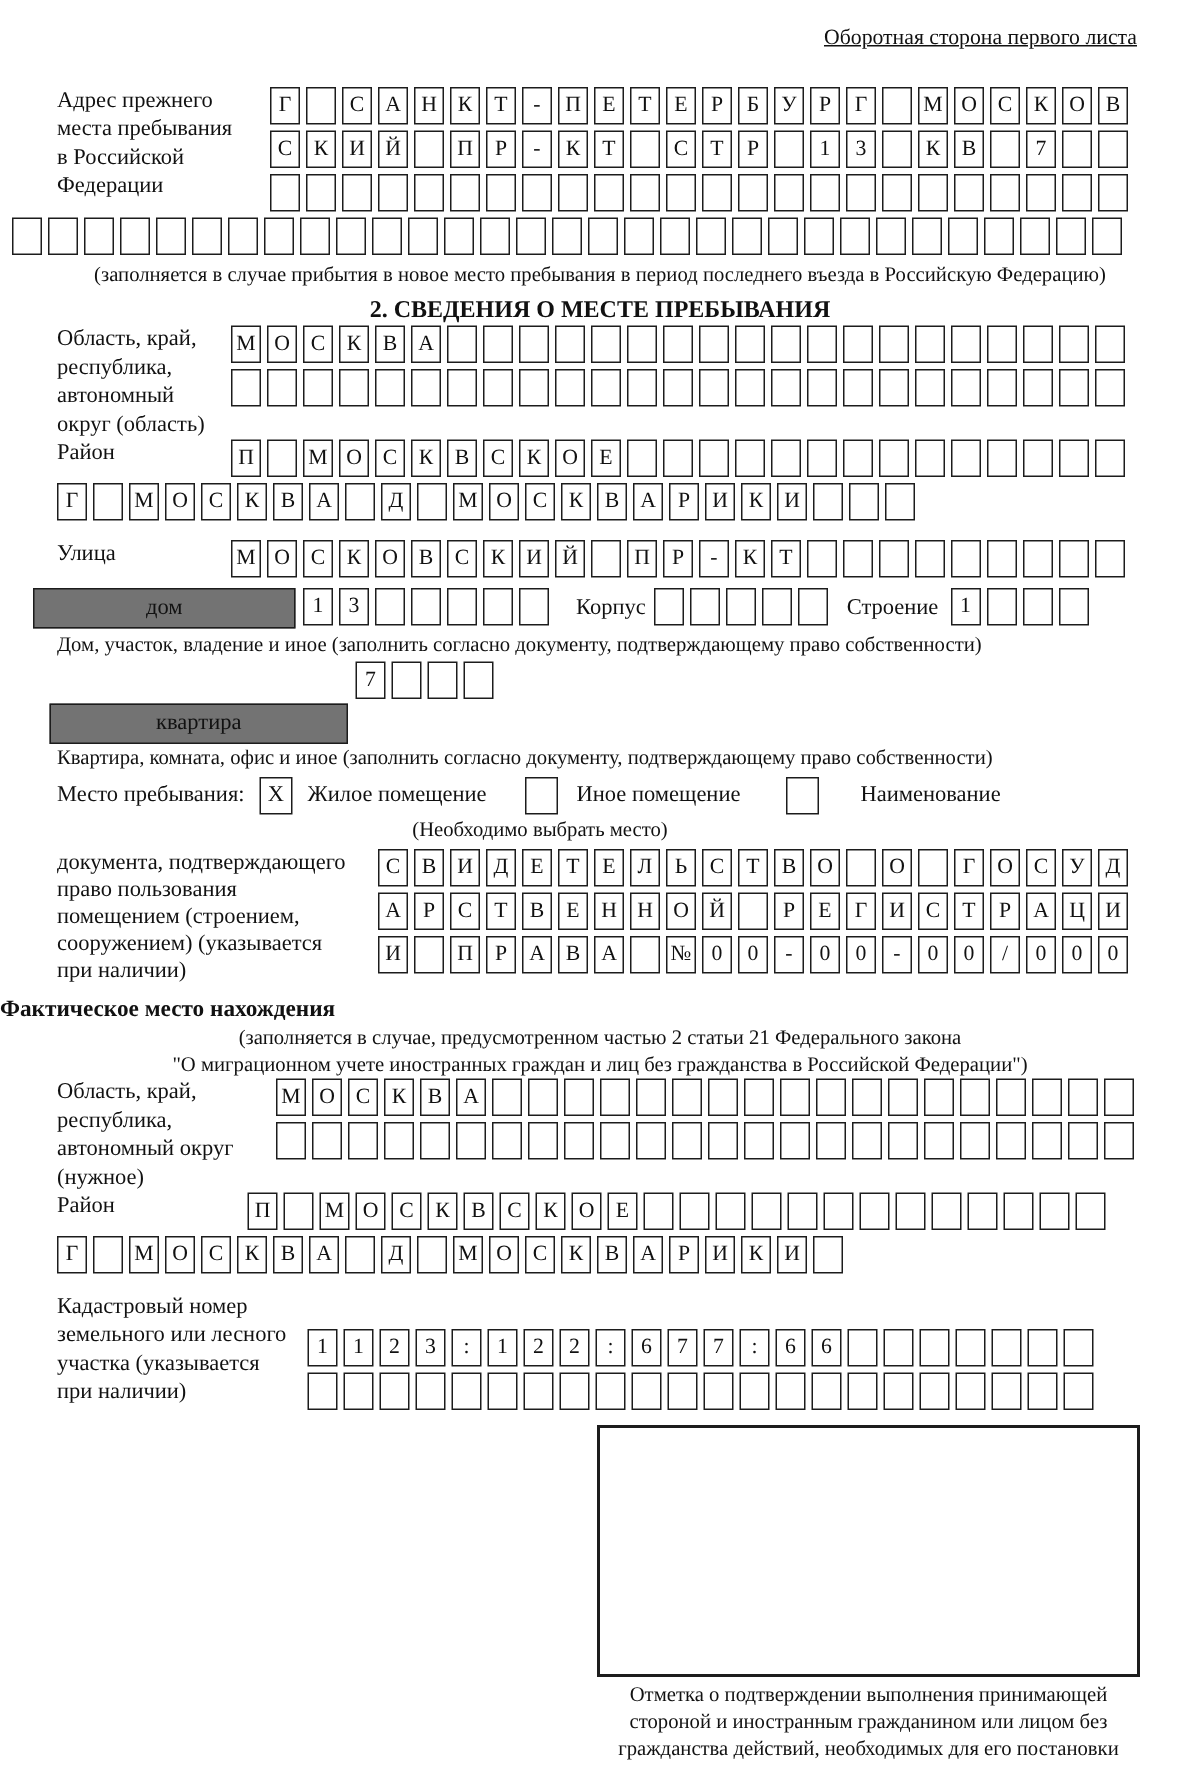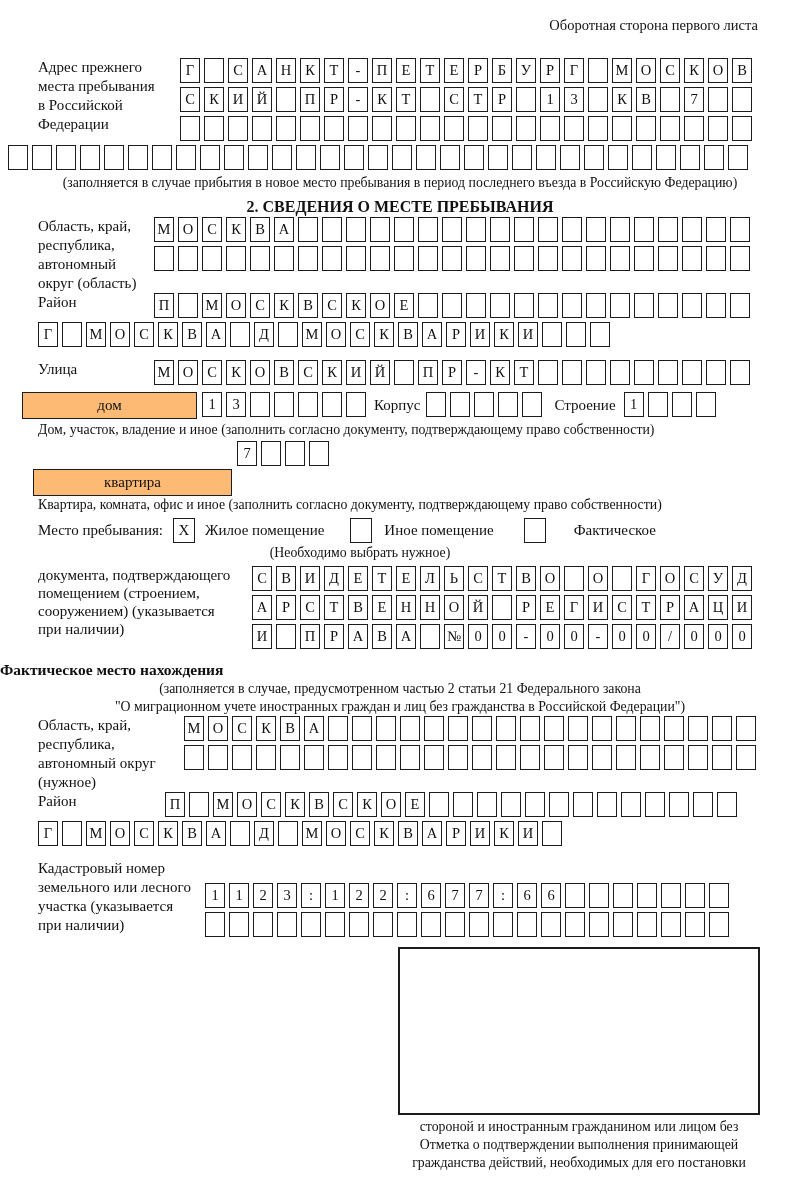--- a/index.html
+++ b/index.html
@@ -1,42 +1,42 @@
 <!DOCTYPE html>
 <html><head>
 <meta charset="utf-8">
 <style>
   html,body{margin:0;padding:0;}
   body{
     width:800px;height:1180px;background:#ffffff;color:#111;
     font-family:"Liberation Serif","DejaVu Serif",serif;
     overflow:hidden;position:relative;
   }
-  .hdr-note{margin-top:16px;margin-right:42px;text-align:right;font-size:14.5px;line-height:18px;}
+  .hdr-note{margin-top:16px;margin-right:42px;text-align:right;font-size:14.5px;line-height:18px;text-decoration:underline;}
   .frow{display:flex;margin-left:38px;}
   .lbl{font-size:15px;line-height:19px;flex-shrink:0;}
   .grid{display:flex;gap:4px;margin-bottom:4px;}
   .cell{
     box-sizing:border-box;width:20px;height:25px;flex:0 0 20px;
     border:1.7px solid #1c1c1c;display:flex;align-items:center;justify-content:center;
     font-size:14.5px;line-height:1;background:#fff;
   }
   .w142{width:142px;} .w116{width:116px;} .w214{width:214px;}
   .w146{width:146px;} .w127{width:127px;} .w167{width:167px;}
   .fullrow{margin-left:8px;margin-top:0;}
   .caption{font-size:13.8px;line-height:18px;}
   .cap-center{text-align:center;}
   .cap-left{margin-left:38px;}
   .sec-title{font-weight:bold;font-size:16px;line-height:21px;text-align:center;margin-top:4px;}
   .sub-title{font-weight:bold;font-size:15.5px;line-height:21px;margin-top:6px;}
   .minh76{min-height:76px;} .minh38{min-height:38px;} .minh29{min-height:29px;}
   .domrow{display:flex;align-items:flex-start;margin-left:22px;margin-top:3px;}
   .box-label{
     box-sizing:border-box;border:1.8px solid #1c1c1c;height:27px;display:flex;
-    align-items:center;justify-content:center;font-size:15px;background:#fdba74;
+    align-items:center;justify-content:center;font-size:15px;background:#737373;
   }
   .dom-box{width:175px;margin-right:5px;}
   .kv-box{width:199px;margin-right:5px;margin-top:28px;}
   .inline-lbl{font-size:15px;line-height:27px;white-space:nowrap;}
   .kvrow{display:flex;align-items:flex-start;margin-left:33px;margin-top:2px;}
   .chkrow{display:flex;align-items:center;margin-left:38px;margin-top:3px;height:27px;}
   .chkbox{
     box-sizing:border-box;width:22px;height:25px;border:1.7px solid #1c1c1c;
     display:flex;align-items:center;justify-content:center;font-size:15px;flex-shrink:0;
   }
@@ -341,21 +341,21 @@
   <span class="box-label dom-box">дом</span>
   <div class="grid">
       <span class="cell">1</span>
       <span class="cell">3</span>
       <span class="cell"></span>
       <span class="cell"></span>
       <span class="cell"></span>
       <span class="cell"></span>
       <span class="cell"></span>
     </div>
-  <span class="inline-lbl" style="margin:0 6px 0 8px;">Корпус</span>
+  <span class="inline-lbl" style="margin:0 6px 0 18px;">Корпус</span>
   <div class="grid">
       <span class="cell"></span>
       <span class="cell"></span>
       <span class="cell"></span>
       <span class="cell"></span>
       <span class="cell"></span>
     </div>
   <span class="inline-lbl" style="margin:0 8px 0 12px;">Строение</span>
   <div class="grid">
       <span class="cell">1</span>
@@ -377,27 +377,28 @@
 </div>
 <div class="caption cap-left">Квартира, комната, офис и иное (заполнить согласно документу, подтверждающему право собственности)</div>
 
 <div class="chkrow">
   <span class="chklbl">Место пребывания:</span>
   <span class="chkbox" style="margin-left:10px;">X</span>
   <span class="chklbl" style="margin-left:10px;">Жилое помещение</span>
   <span class="chkbox" style="margin-left:26px;"></span>
   <span class="chklbl" style="margin-left:12px;">Иное помещение</span>
   <span class="chkbox" style="margin-left:30px;"></span>
-  <span class="chklbl" style="margin-left:28px;">Фактическое</span>
-</div>
-<div class="hint">(Необходимо выбрать нужное)</div>
+  <span class="chklbl" style="margin-left:28px;">Наименование</span>
+</div>
+<div class="hint">(Необходимо выбрать место)</div>
 
 <div class="frow mt4">
   <div class="lbl w214 doc-label">
     <div>документа, подтверждающего</div>
+    <div>право пользования</div>
     <div>помещением (строением,</div>
     <div>сооружением) (указывается</div>
     <div>при наличии)</div>
   </div>
   <div>
     <div class="grid">
         <span class="cell">С</span>
         <span class="cell">В</span>
         <span class="cell">И</span>
         <span class="cell">Д</span>
@@ -646,17 +647,17 @@
         <span class="cell"></span>
         <span class="cell"></span>
         <span class="cell"></span>
         <span class="cell"></span>
       </div>
   </div>
 </div>
 
 <div class="stamp-box"></div>
 <div class="stamp-note">
+  <div>Отметка о подтверждении выполнения принимающей</div>
   <div>стороной и иностранным гражданином или лицом без</div>
-  <div>Отметка о подтверждении выполнения принимающей</div>
   <div>гражданства действий, необходимых для его постановки</div>
 
 </div>
 
 </body></html>

